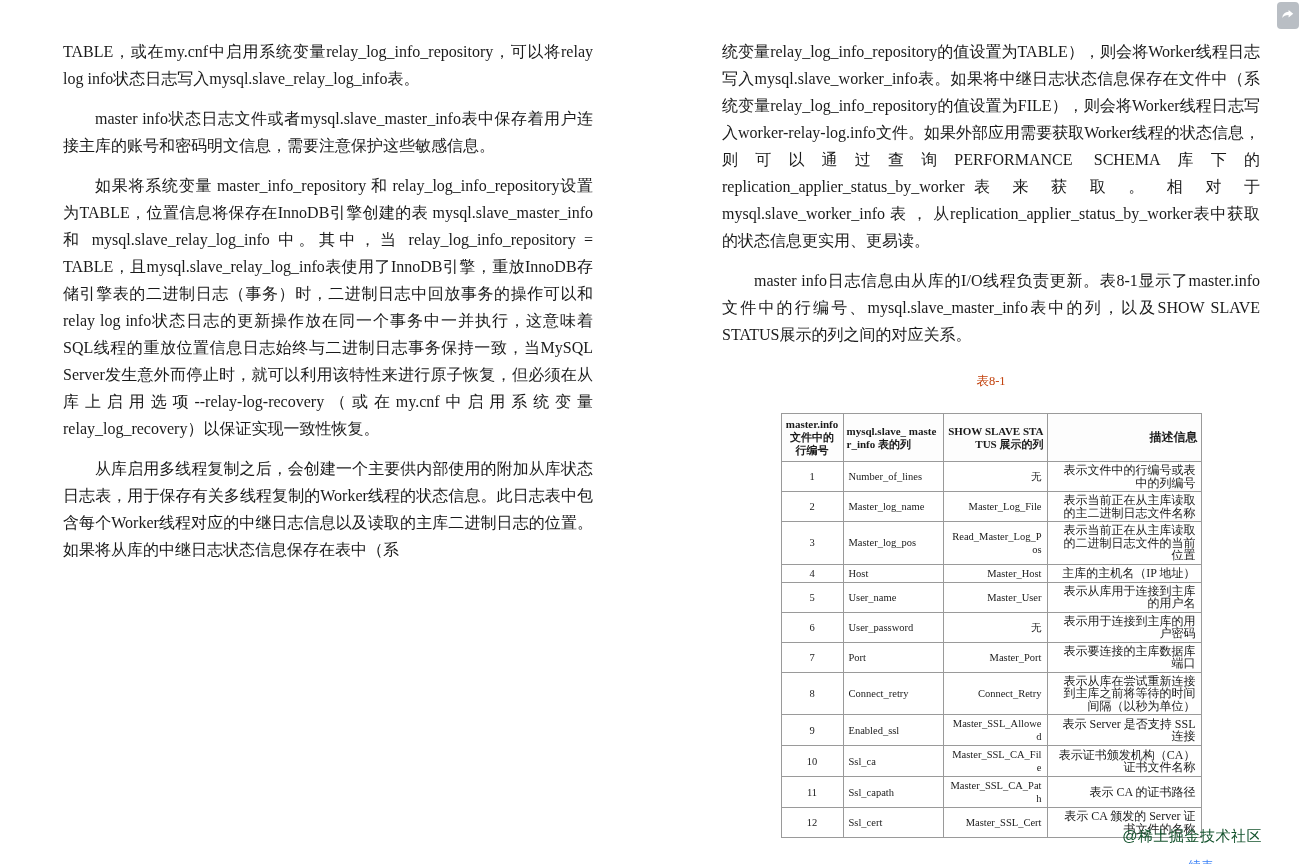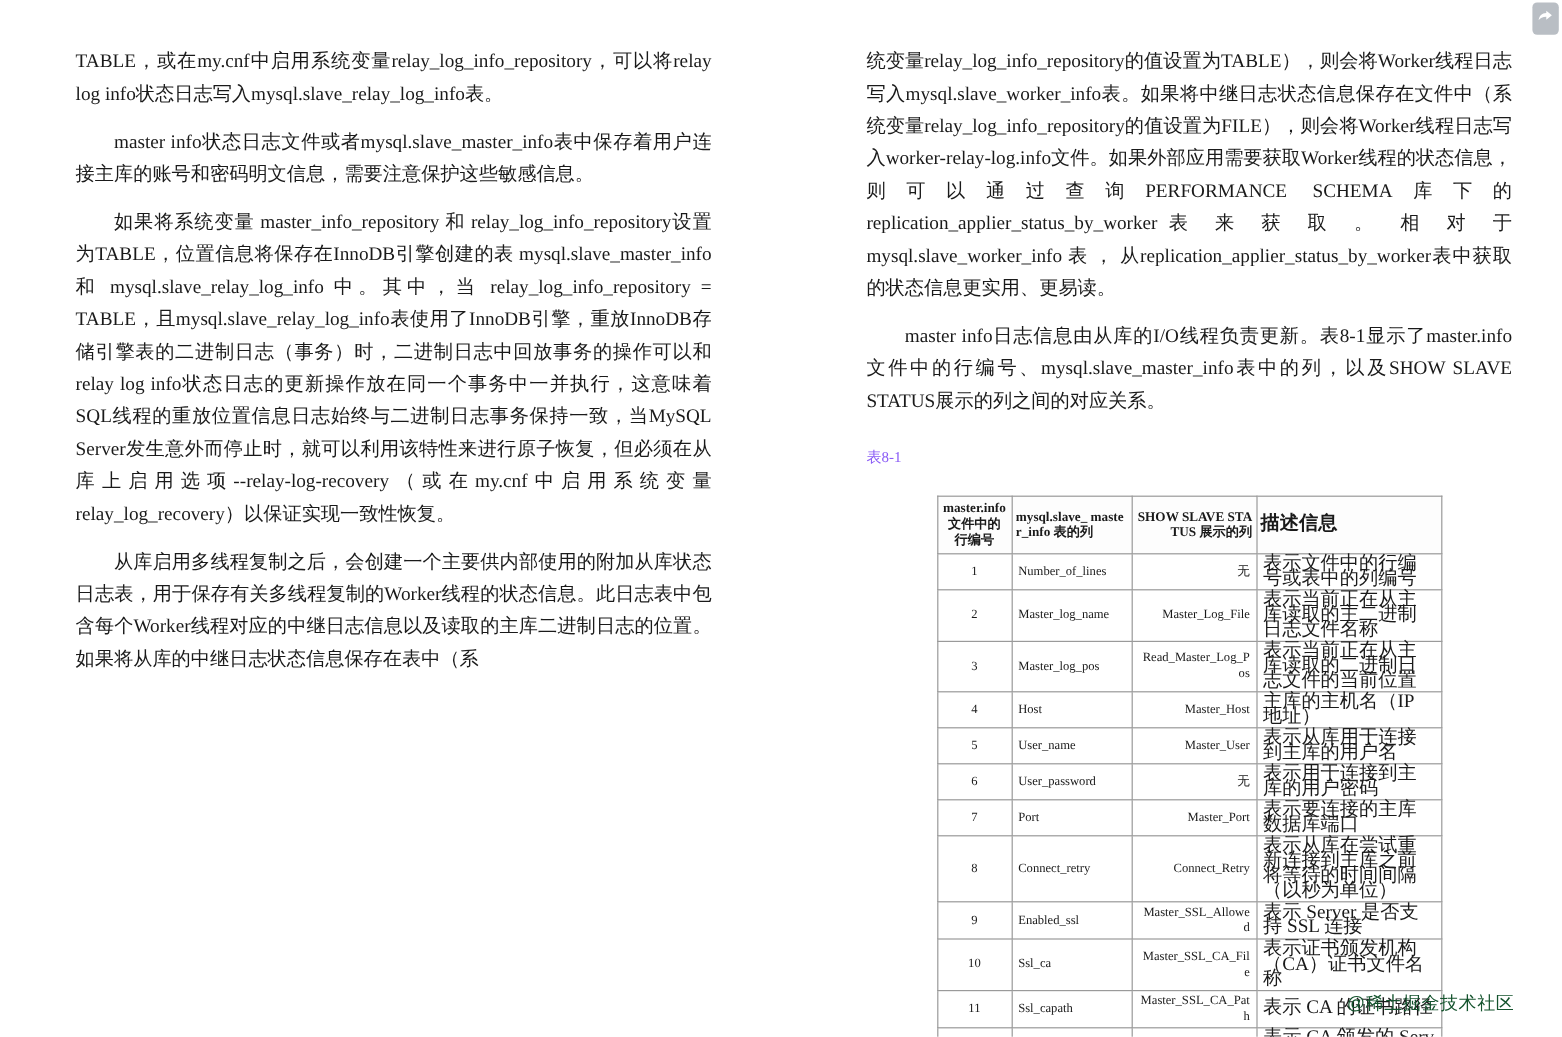--- a/index.html
+++ b/index.html
@@ -20,22 +20,23 @@
     font-size: 16px;
     line-height: 27px;
   }
   .col-left  { left: 63px;  width: 530px; }
   .col-right { left: 722px; width: 538px; }
 
   .col p { margin: 0 0 13px 0; text-indent: 2em; }
   .col p.noindent { text-indent: 0; }
 
   .table-caption {
+    text-align: center;
     font-size: 12.5px;
-    color: #8b5cf6;
+    color: #c2410c;
     margin: 20px 0 18px 0;
   }
 
   table.mapping {
     border-collapse: collapse;
     margin: 0 auto;
     width: 420px;
     table-layout: fixed;
   }
   table.mapping th, table.mapping td {
@@ -49,21 +50,21 @@
   table.mapping th {
     font-weight: bold;
     text-align: center;
     font-size: 11px;
     padding: 4px 3px;
     background: #fdfdfd;
   }
   table.mapping .c-line   { width: 62px;  text-align: center; margin-top: 12px; }
   table.mapping .c-col    { width: 100px; text-align: left; }
   table.mapping .c-status { width: 104px; text-align: right; }
-  table.mapping .c-desc   { width: 154px; text-align: left; font-size: 16px; line-height: 12.5px; }
+  table.mapping .c-desc   { width: 154px; text-align: right; font-size: 12px; line-height: 12.5px; }
 
   .continued {
     width: 445px;
     margin: 15px auto 0 auto;
     text-align: right;
     font-size: 12.5px;
     color: #3b82f6;
     padding-right: 0;
   }
 

